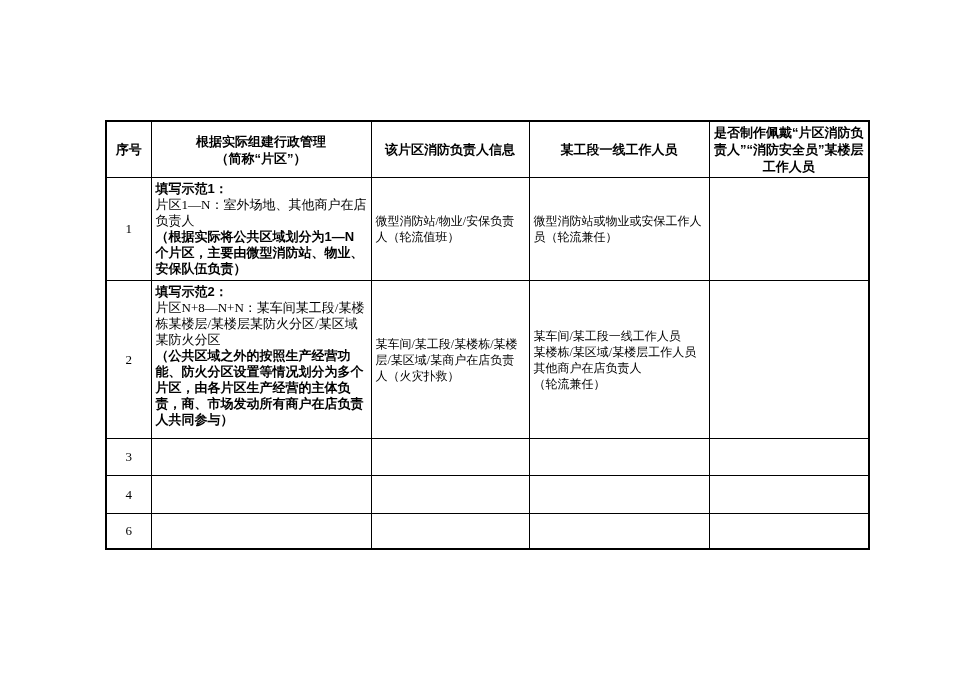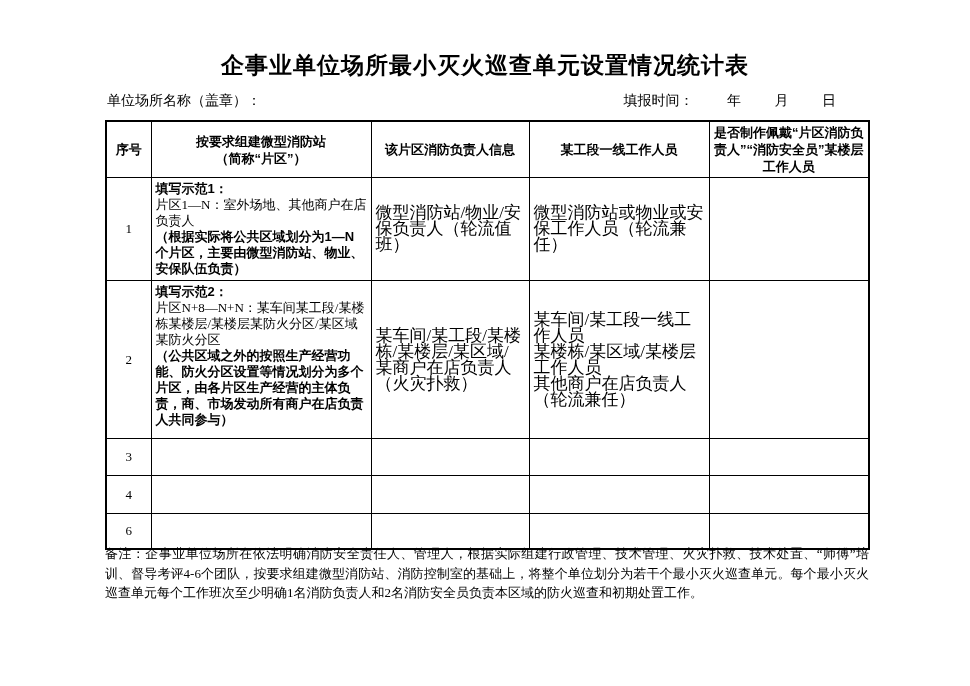--- a/index.html
+++ b/index.html
@@ -38,58 +38,48 @@
   }
   td.name {
     vertical-align:top; padding:3px 4px; font-size:13px; line-height:16px;
   }
   td.name .part { display:block; }
   .demo-label, .name-note {
     font-family:"Liberation Sans", sans-serif; font-weight:bold;
   }
   .name-body { font-family:"Liberation Serif", serif; }
   td.info {
-    padding:2px 4px; font-size:17px; line-height:16px;
+    padding:2px 4px; font-size:12px; line-height:16px;
     font-family:"Liberation Serif", serif; white-space:pre-line; text-align:left;
   }
   .note {
     position:absolute; top:544px; left:105px; width:764px;
     font-size:13px; line-height:19.5px; text-align:justify;
     font-family:"Liberation Serif", serif;
   }
 </style>
 </head>
 <body>
 
 <div class="page">
 
-  <div class="title">企事业单位场所最小灭火巡查单元设置情况统计表</div>
 
-  <div class="meta">
-    <span>单位场所名称（盖章）：</span>
-    <span class="meta-right">
-      <span>填报时间：</span>
-      <span class="ymd">年</span>
-      <span class="ymd">月</span>
-      <span class="ymd">日</span>
-    </span>
-  </div>
 
   <table class="form-table">
     <colgroup>
       <col style="width:45px">
         <col style="width:220px">
         <col style="width:158px">
         <col style="width:180px">
         <col style="width:160px">
     </colgroup>
     <tbody>
       <tr style="height:55px">
         <th>序号</th>
-        <th>按要求组建微型消防站
+        <th>根据实际组建行政管理
 （简称“片区”）</th>
         <th>该片区消防负责人信息</th>
         <th>某工段一线工作人员</th>
         <th>是否制作佩戴“片区消防负责人”“消防安全员”某楼层工作人员</th>
       </tr>
 
       <tr style="height:97px">
         <td class="no">1</td>
         <td class="name">
           <span class="part demo-label">填写示范1：</span>
@@ -135,15 +125,14 @@
       <tr style="height:35px">
         <td class="no">6</td>
         <td class="name"></td>
         <td class="info"></td>
         <td class="info"></td>
         <td class="info"></td>
       </tr>
     </tbody>
   </table>
 
-  <div class="note">备注：企事业单位场所在依法明确消防安全责任人、管理人，根据实际组建行政管理、技术管理、火灾扑救、技术处置、“师傅”培训、督导考评4-6个团队，按要求组建微型消防站、消防控制室的基础上，将整个单位划分为若干个最小灭火巡查单元。每个最小灭火巡查单元每个工作班次至少明确1名消防负责人和2名消防安全员负责本区域的防火巡查和初期处置工作。</div>
 
 </div>
 
 </body></html>

